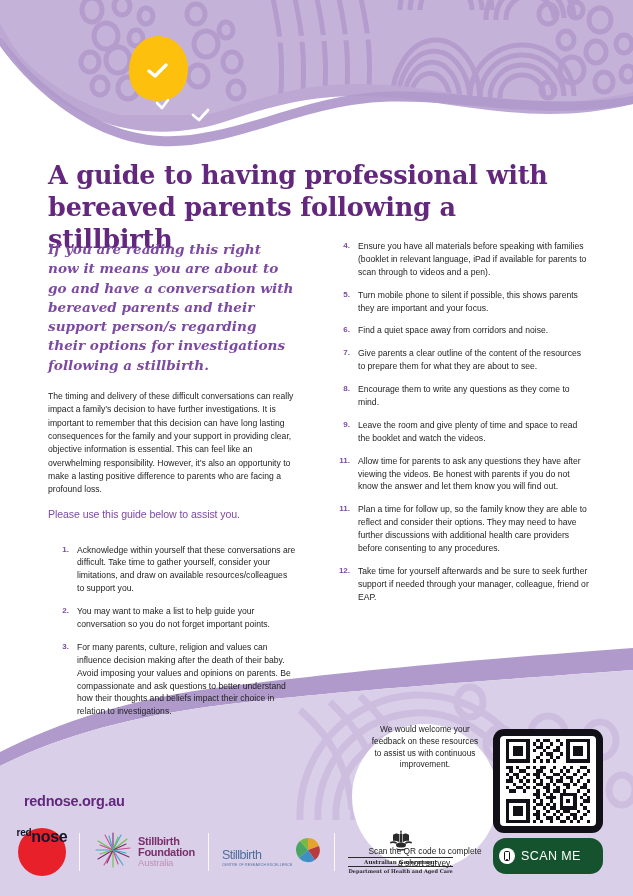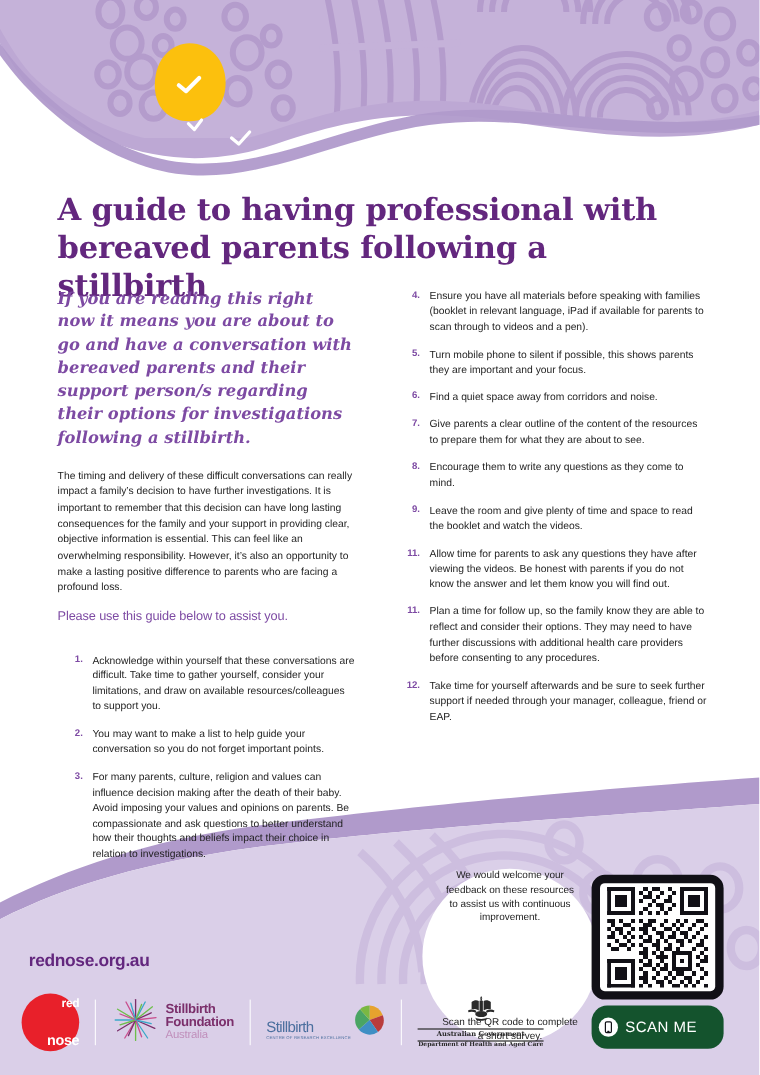--- a/index.html
+++ b/index.html
@@ -153,29 +153,29 @@
     background: #ffffff;
     opacity: .85;
     margin: 0 13px;
   }
 
   
   .rednose-logo {
     width: 48px; height: 48px;
     border-radius: 50%;
     background: #e8202a;
-    color: #ffffff;
+    color: #0f172a;
     display: flex;
-    flex-direction: column;
-    align-items: flex-end;
+    flex-direction: row;
+    align-items: flex-start;
     justify-content: center;
     line-height: 1;
   }
   .rednose-logo .l1 { font-size: 10px; font-weight: bold; letter-spacing: -0.3px; }
-  .rednose-logo .l2 { font-size: 12px; font-weight: bold; letter-spacing: -0.3px; margin-top: 19px; }
+  .rednose-logo .l2 { font-size: 16px; font-weight: bold; letter-spacing: -0.3px; margin-top: 1px; }
 
   
   .sbf { display: flex; align-items: center; }
   .sbf-text { line-height: 1.02; margin-left: 5px; }
   .sbf-text .t1,
   .sbf-text .t2 { font-size: 11px; font-weight: bold; color: #7b2f6b; letter-spacing: -0.3px; }
   .sbf-text .t3 { font-size: 9.5px; color: #c08fbb; letter-spacing: -0.2px; }
 
   
   .cre { display: flex; align-items: flex-end; }

